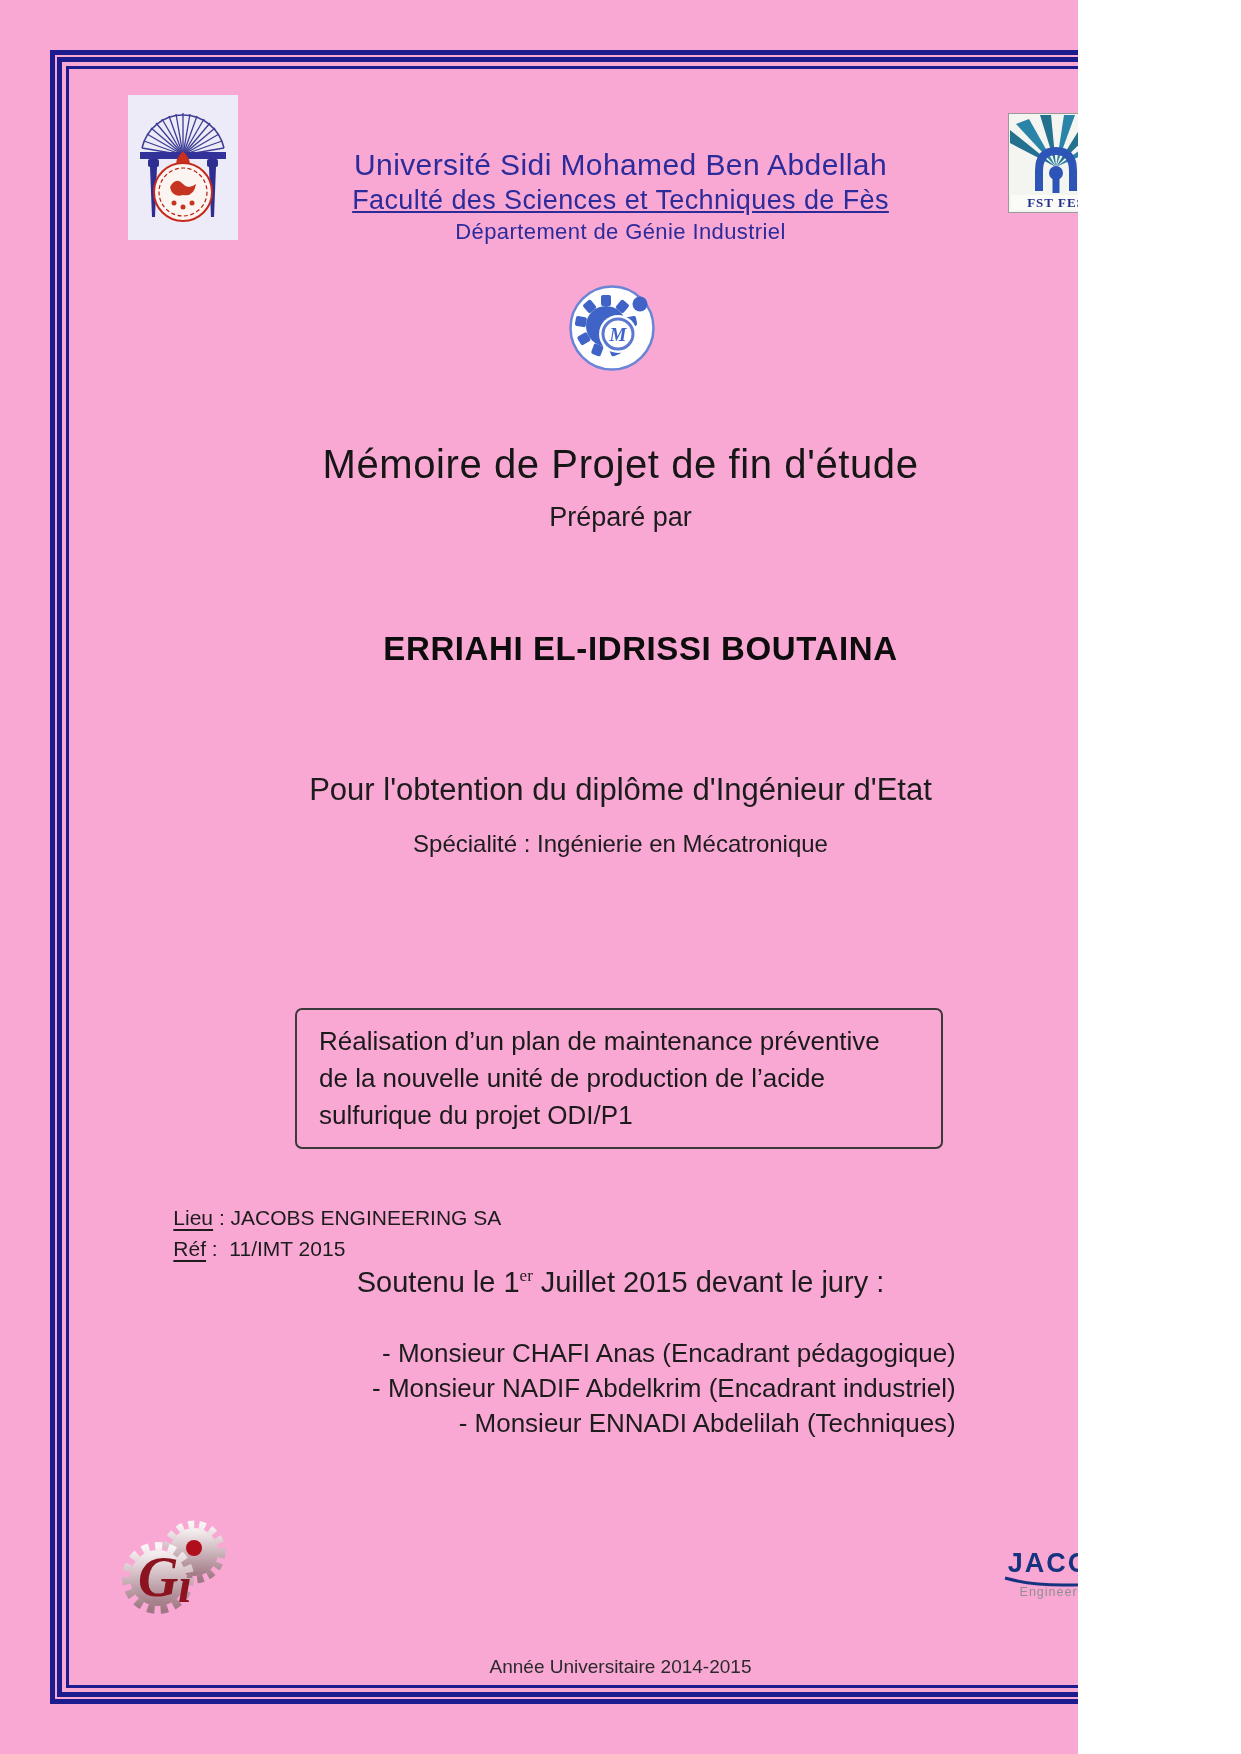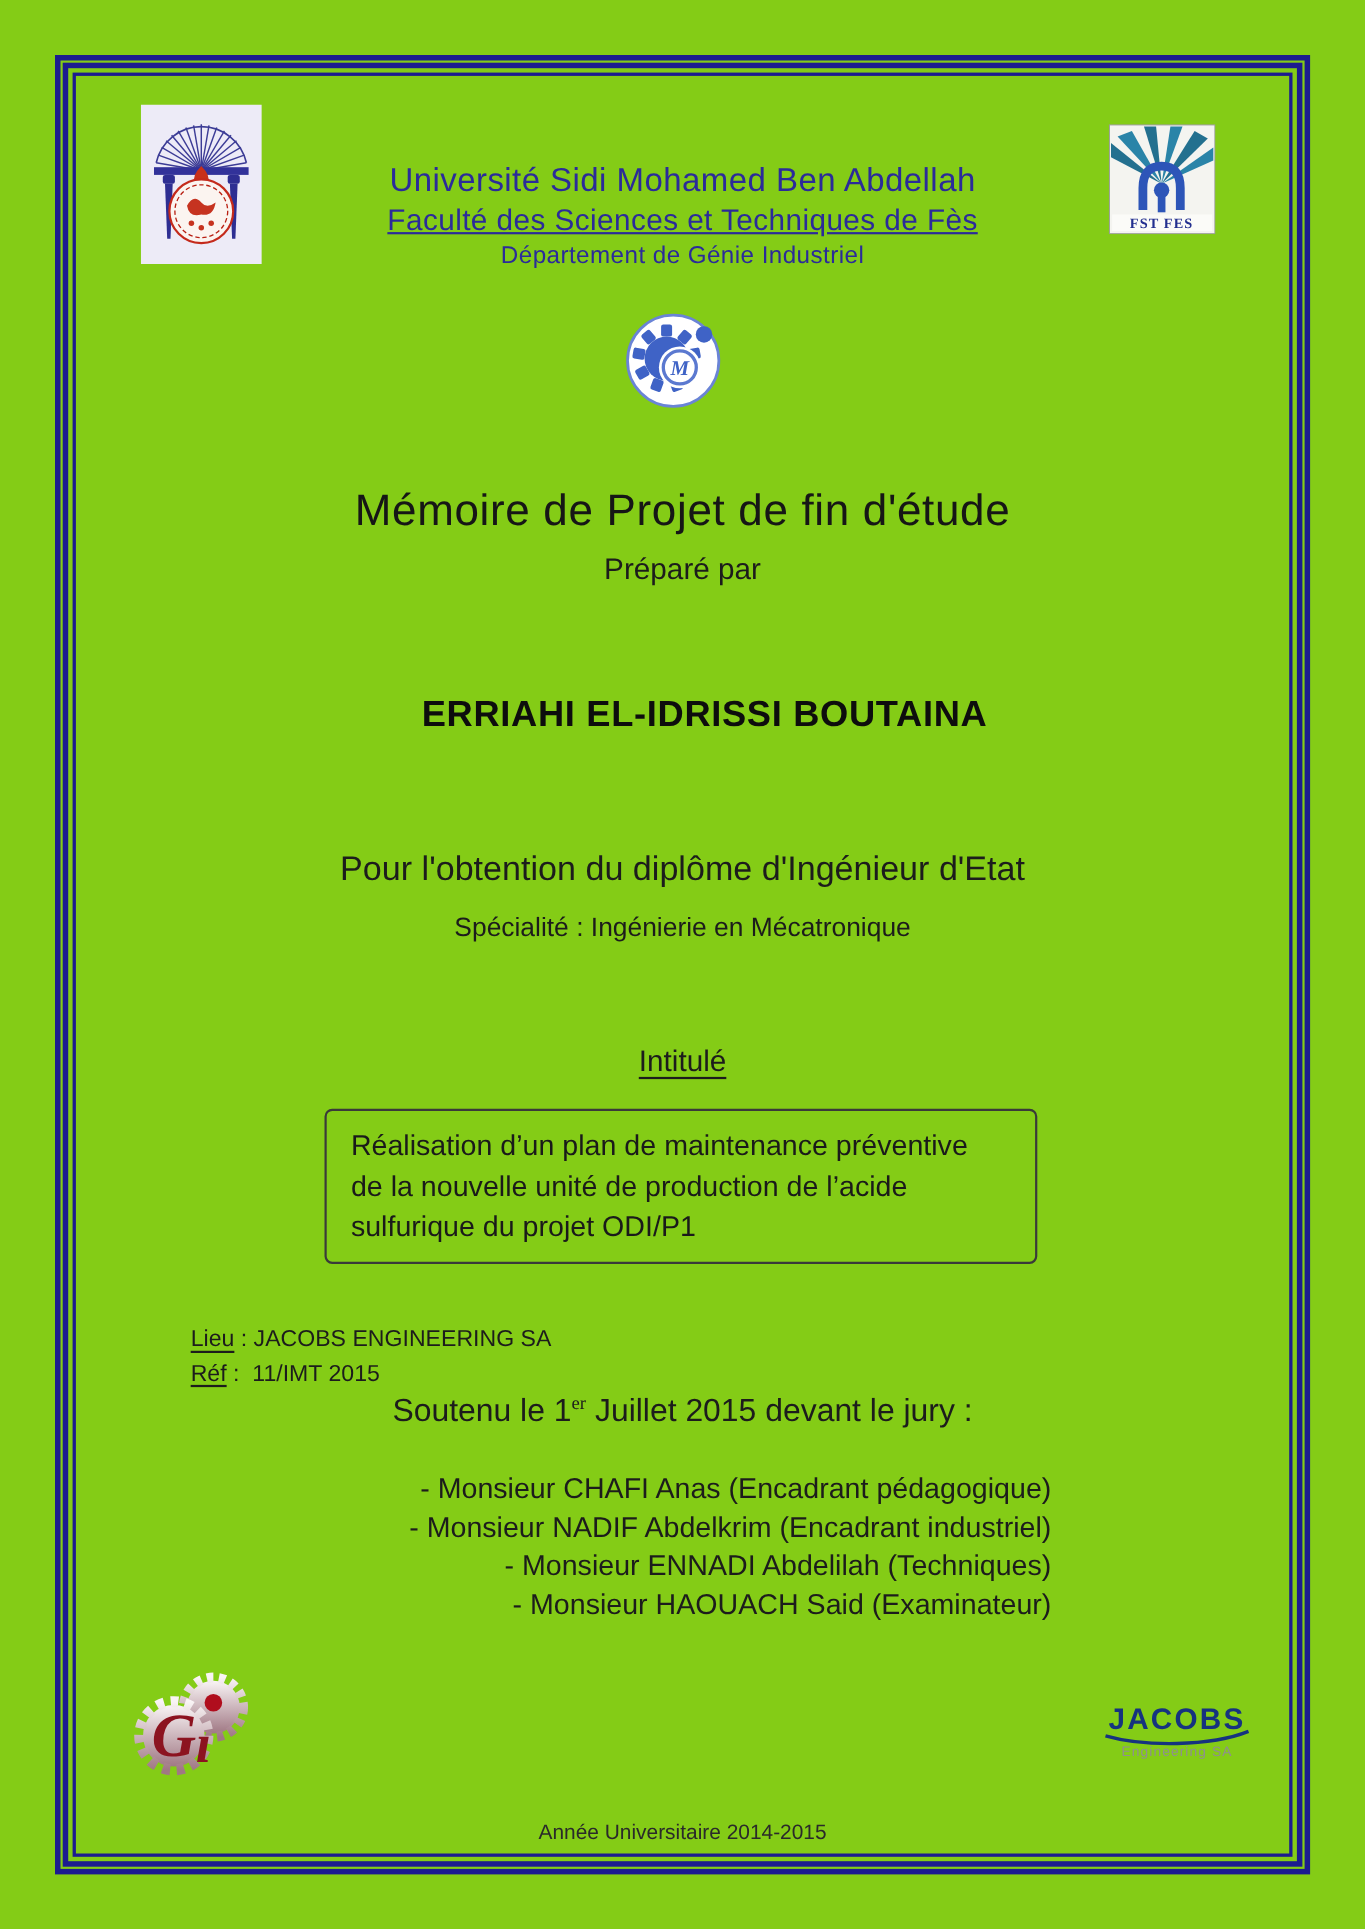--- a/index.html
+++ b/index.html
@@ -1,18 +1,18 @@
 <!DOCTYPE html>
 <html><head>
 <meta charset="utf-8">
 <style>
   * { margin:0; padding:0; box-sizing:border-box; }
   html,body { background:#ffffff; }
   body { font-family:"Liberation Sans", sans-serif; color:#1c1c1c; }
-  .page { position:relative; width:1241px; height:1754px; background:#84cc16; overflow:hidden; }
+  .page { position:relative; width:1078px; height:1754px; background:#f9a8d4; overflow:hidden; }
 
   
   .frame-outer { position:absolute; left:50px; top:50px; width:1141px; height:1654px; border:5px solid #1c1c8f; }
   .frame-mid   { position:absolute; inset:2px; border:5px solid #1c1c8f; }
   .frame-inner { position:absolute; inset:4px; border:3px solid #1c1c8f; }
 
   .abs { position:absolute; }
   .centered { left:0; width:1241px; text-align:center; }
 
   .hdr { top:148px; color:#2b2b9a; letter-spacing:.4px; }
@@ -134,23 +134,20 @@
     <text class="serif" x="50" y="57" text-anchor="middle" font-size="19" font-weight="bold" font-style="italic" fill="#3f63c6">M</text>
     <circle cx="72" cy="20" r="7.5" fill="#3f63c6"></circle>
   </svg>
 
   <div class="abs centered memoir-title">Mémoire de Projet de fin d'étude</div>
   <div class="abs centered prepared">Préparé par</div>
   <div class="abs centered author">ERRIAHI EL-IDRISSI BOUTAINA</div>
   <div class="abs centered degree">Pour l'obtention du diplôme d'Ingénieur d'Etat</div>
   <div class="abs centered specialty">Spécialité : Ingénierie en Mécatronique</div>
 
-  <div class="abs centered intitule">
-    <span>Intitulé</span>
-  </div>
 
   <div class="abs title-box">
     <span>Réalisation d’un plan de maintenance préventive</span>
     <span>de la nouvelle unité de production de l’acide</span>
     <span>sulfurique du projet ODI/P1</span>
   </div>
 
   <div class="abs meta lieu">
     <span class="u">Lieu</span><span> : JACOBS ENGINEERING SA</span>
   </div>
@@ -159,21 +156,20 @@
   </div>
 
   <div class="abs centered defense">
     <span>Soutenu le 1</span><sup>er</sup><span> Juillet 2015 devant le jury :</span>
   </div>
 
   <div class="abs jury">
     <div>- Monsieur CHAFI Anas (Encadrant pédagogique)</div>
     <div>- Monsieur NADIF Abdelkrim (Encadrant industriel)</div>
     <div>- Monsieur ENNADI Abdelilah (Techniques)</div>
-    <div>- Monsieur HAOUACH Said (Examinateur)</div>
   </div>
 
   <svg class="abs" style="left:118px; top:1512px;" width="115" height="115" viewBox="0 0 115 115">
     <defs>
       <linearGradient id="giG" x1="0" y1="0" x2="0" y2="1">
         <stop offset="0" stop-color="#f9f4f5"></stop>
         <stop offset="1" stop-color="#a07884"></stop>
       </linearGradient>
     </defs>
     <circle cx="76" cy="40" r="24" fill="url(#giG)"></circle>

